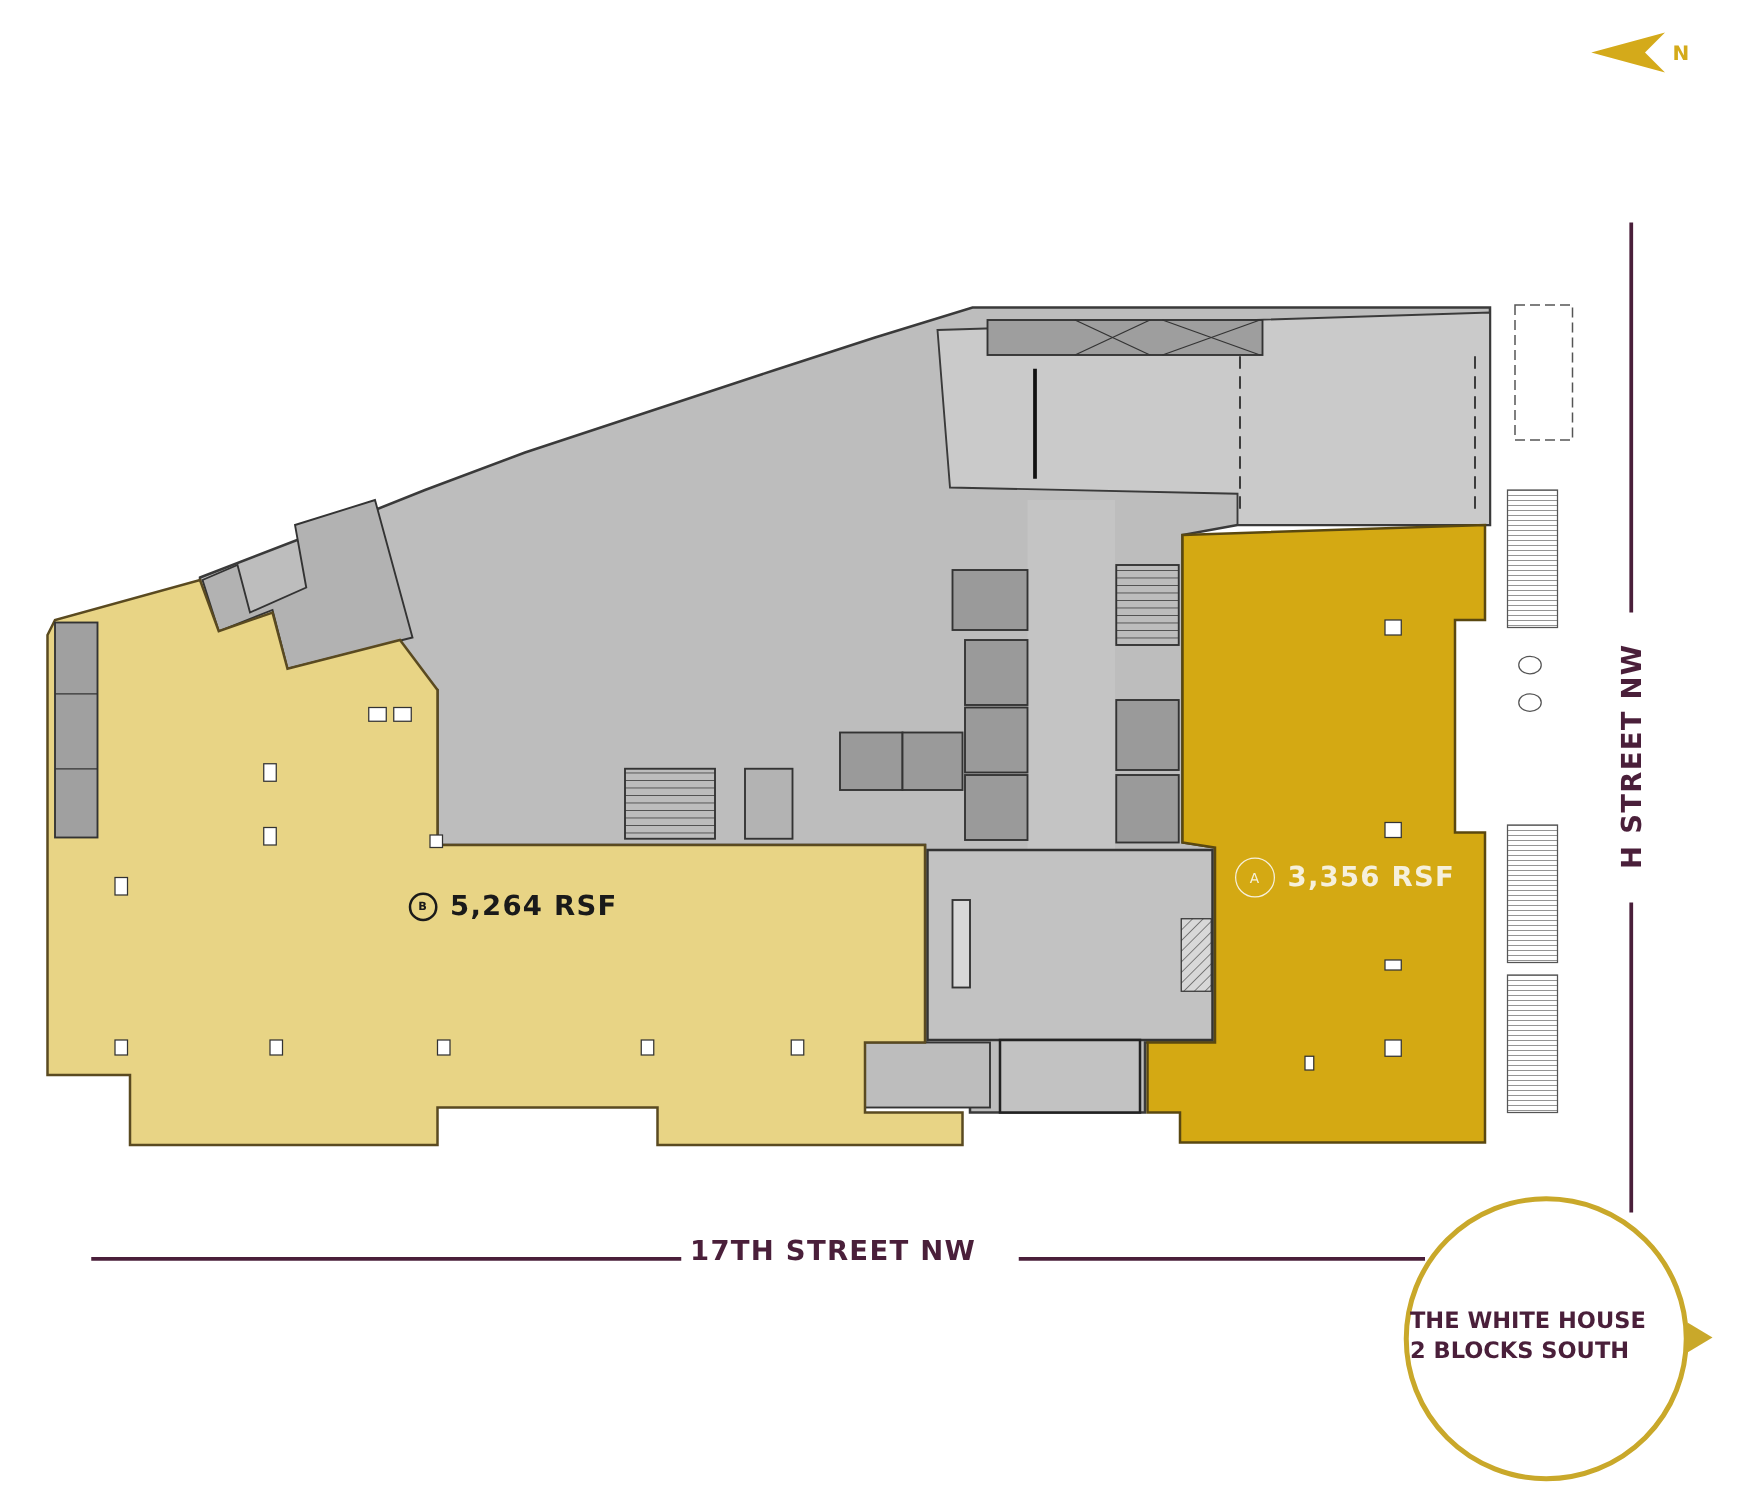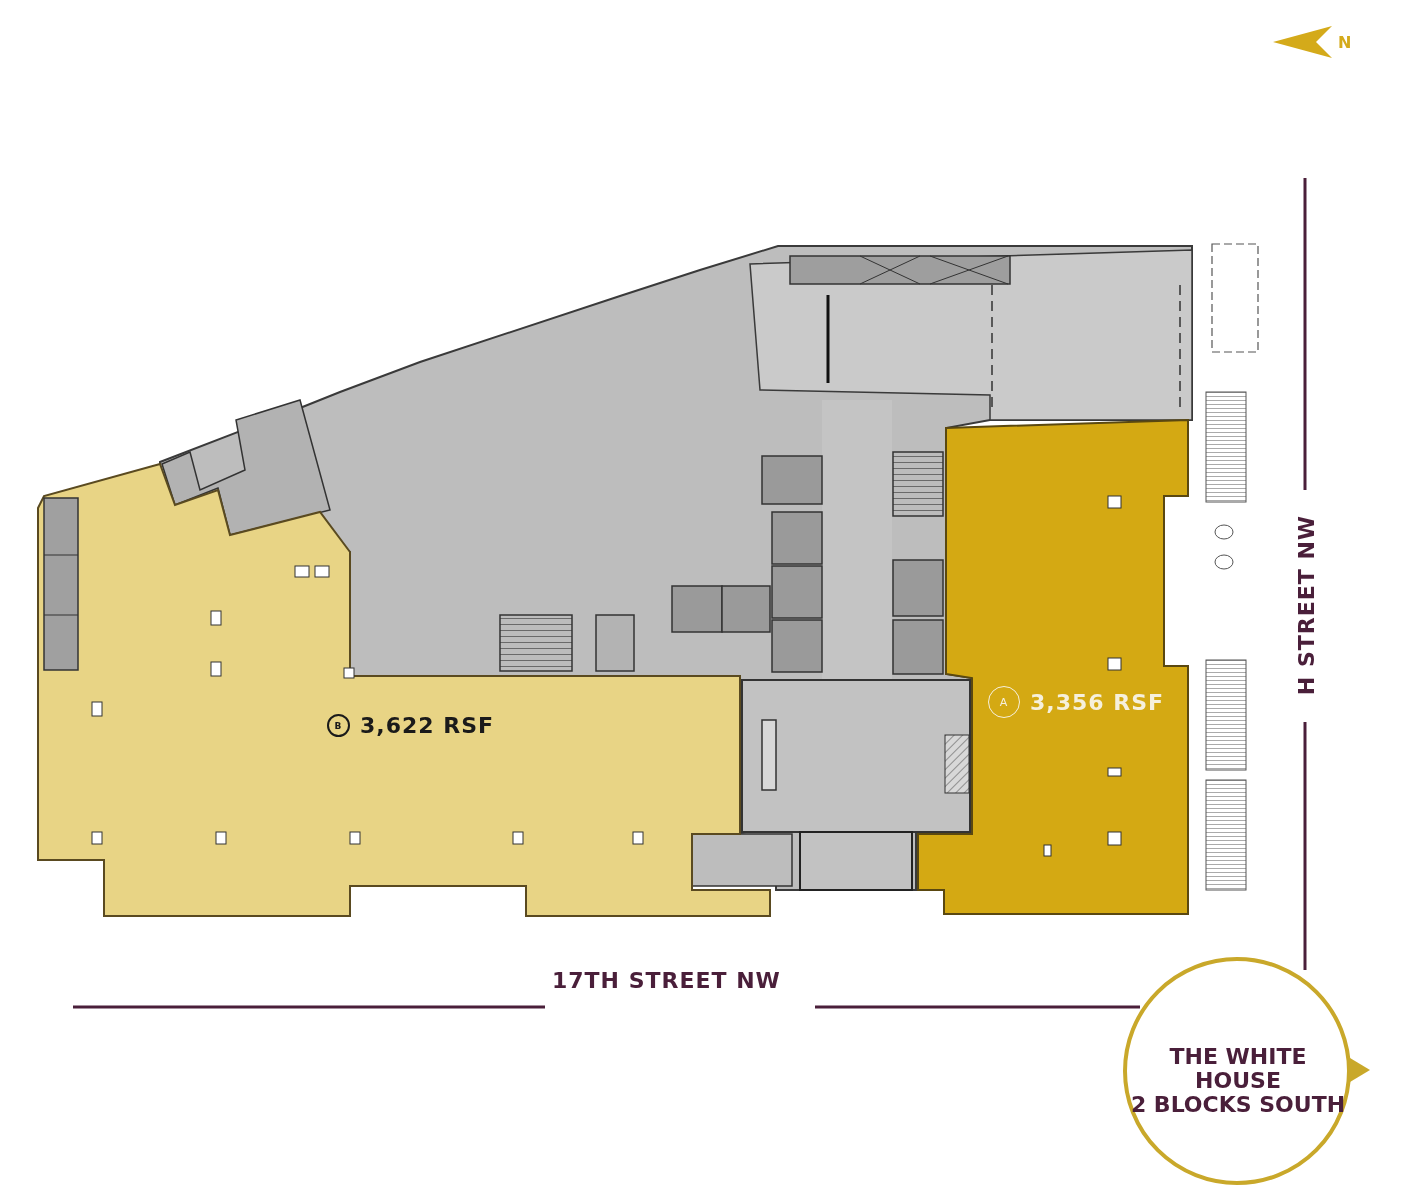--- a/index.html
+++ b/index.html
@@ -1,32 +1,32 @@
 <!DOCTYPE html>
 <html><head>
 <meta charset="utf-8">
 <style>
   html, body { margin: 0; padding: 0; background: #ffffff; }
   body { width: 1402px; height: 1200px; position: relative; overflow: hidden;
          font-family: "DejaVu Sans", sans-serif; }
   #stage { position: absolute; left: 0; top: 0; width: 1402px; height: 1200px; }
   .street-label { position: absolute; color: #4a1f3a; font-weight: bold;
                   font-family: "DejaVu Sans", sans-serif; letter-spacing: 1px; white-space: nowrap; }
-  #street-17th { left: 552px; top: 968px; font-size: 22px; }
+  #street-17th { left: 552px; top: 989px; font-size: 22px; }
   #street-h { left: 1306px; top: 605px; font-size: 22px; transform: translate(-50%, -50%) rotate(-90deg); transform-origin: center; }
   .suite-label { position: absolute; display: flex; align-items: center; gap: 10px;
                  font-weight: bold; font-size: 22px; letter-spacing: 1px; white-space: nowrap; }
   .suite-label .badge { border-radius: 50%; display: flex; align-items: center; justify-content: center;
                         font-size: 9px; font-weight: bold; }
   #suite-b { left: 327px; top: 713px; color: #1a1a1a; }
   #suite-b .badge { width: 23px; height: 23px; border: 2px solid #1a1a1a; box-sizing: border-box; }
   #suite-a { left: 988px; top: 686px; color: #f6f0dc; }
   #suite-a .badge { width: 32px; height: 32px; border: 1.5px solid #f6f0dc; box-sizing: border-box; font-size: 11px; font-weight: normal; }
-  #wh-text { position: absolute; left: 1128px; top: 1045px; width: 220px; text-align: center;
-             color: #4a1f3a; font-weight: bold; font-size: 22px; line-height: 24px; }
+  #wh-text { position: absolute; left: 1128px; top: 1045px; width: 220px; text-align: left;
+             color: #4a1f3a; font-weight: bold; font-size: 18px; line-height: 24px; }
   #north-label { position: absolute; left: 1338px; top: 33px; color: #d4aa1a; font-weight: bold; font-size: 16px; }
 </style>
 </head>
 <body>
 
 <div id="stage">
 <svg width="1402" height="1200" viewBox="0 0 1402 1200" xmlns="http://www.w3.org/2000/svg">
   <defs>
     <pattern id="hatch" width="6" height="6" patternUnits="userSpaceOnUse" patternTransform="rotate(45)">
       <rect width="6" height="6" fill="#d8d8d8"></rect>
@@ -144,21 +144,21 @@
   </g>
 </svg>
 
   <div id="north-label">N</div>
 
   <div id="street-17th" class="street-label">17TH STREET NW</div>
   <div id="street-h" class="street-label">H STREET NW</div>
 
   <div id="suite-b" class="suite-label">
     <span class="badge">B</span>
-    <span>3,622 RSF</span>
+    <span>5,264 RSF</span>
   </div>
 
   <div id="suite-a" class="suite-label">
     <span class="badge">A</span>
     <span>3,356 RSF</span>
   </div>
 
   <div id="wh-text">
     <div>THE WHITE HOUSE</div>
     <div>2 BLOCKS SOUTH</div>

